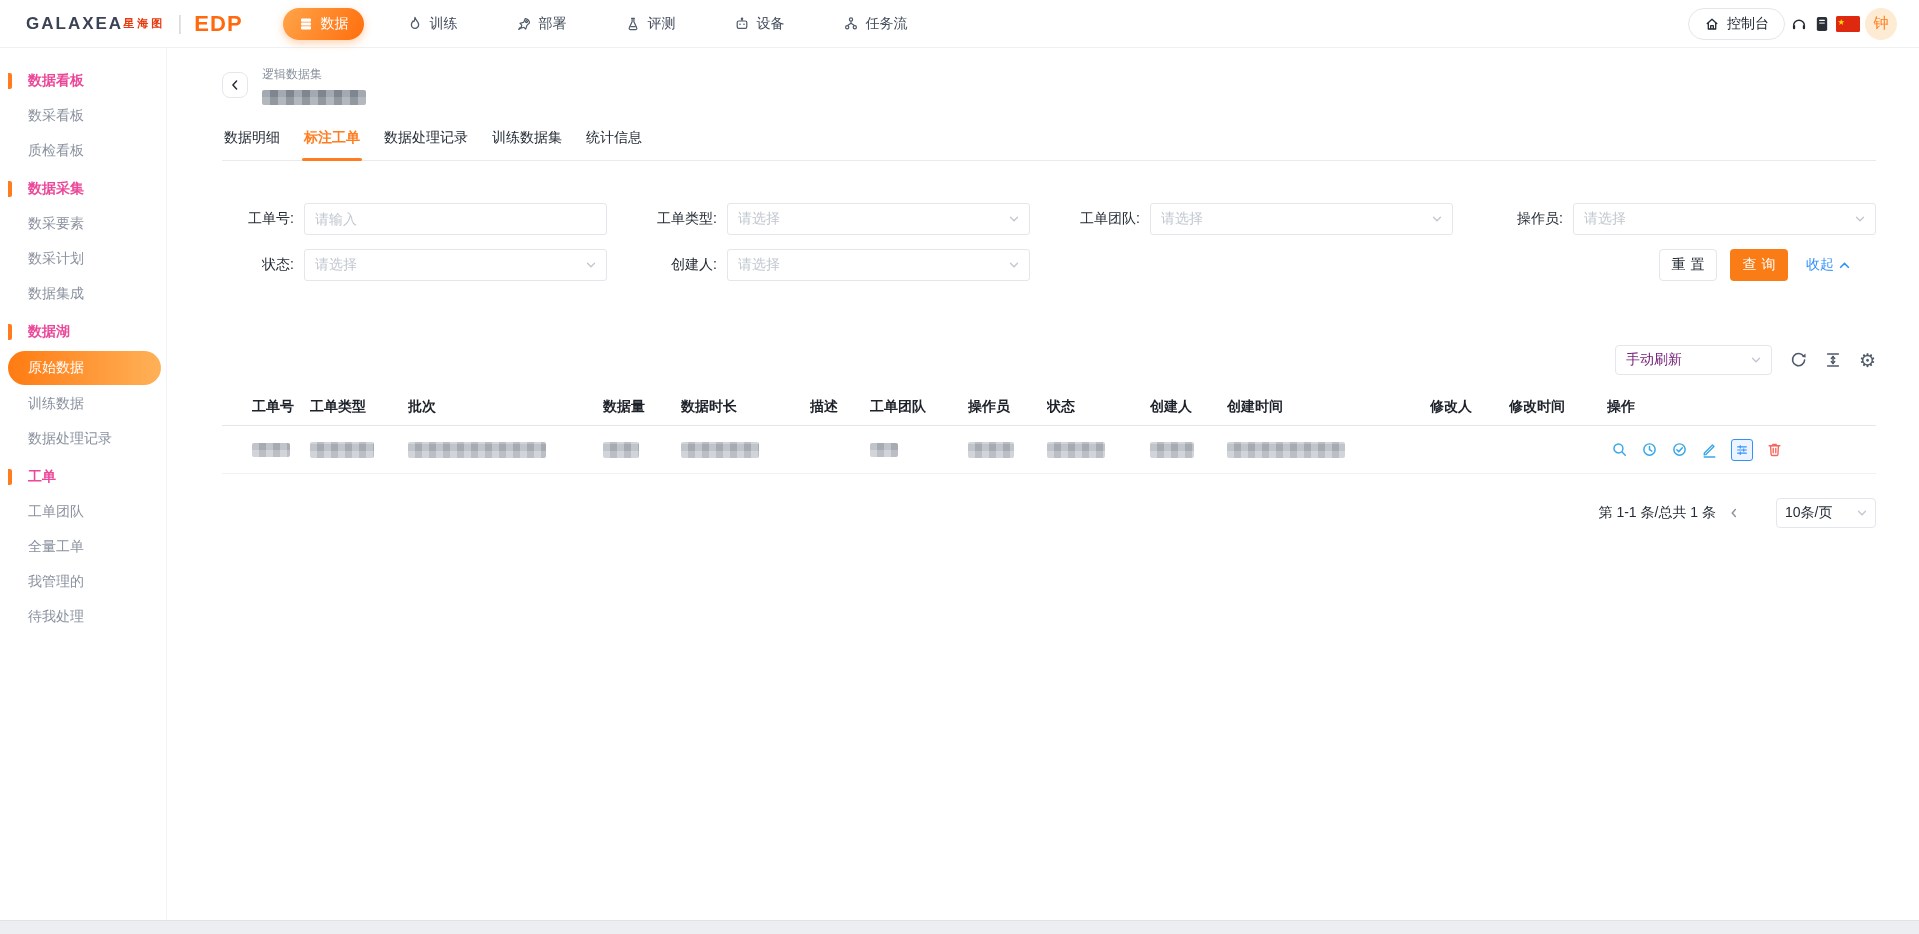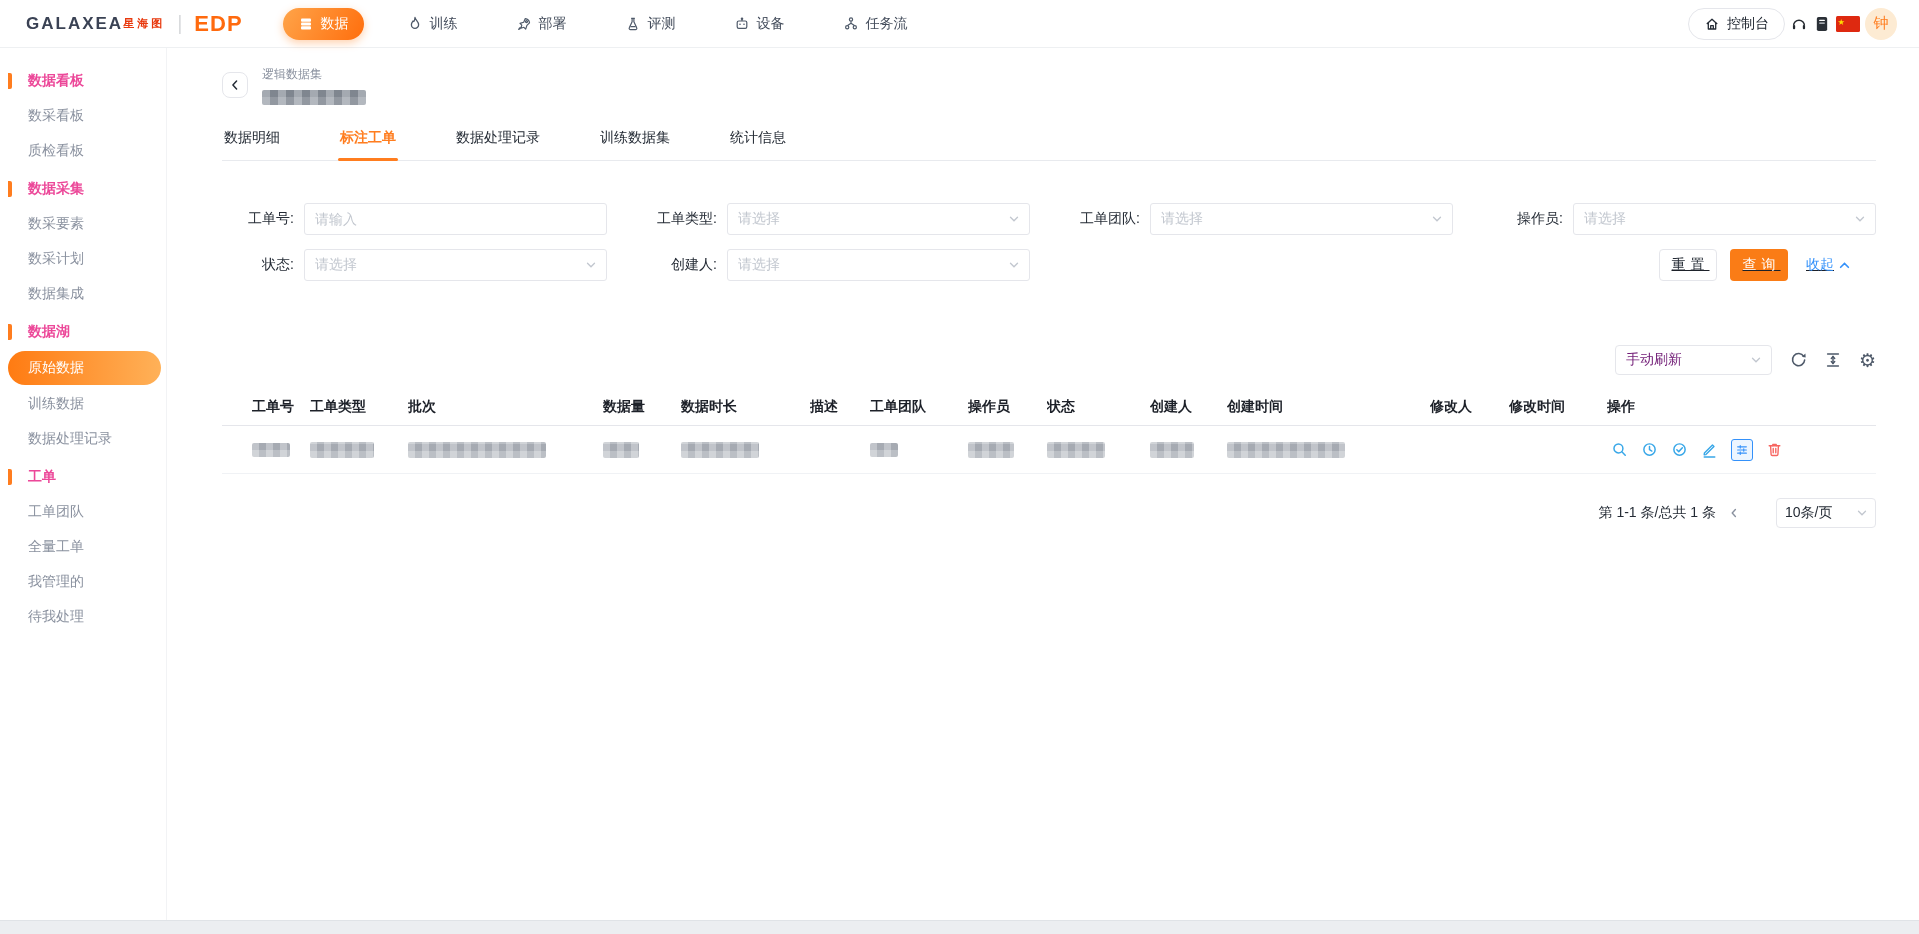--- a/index.html
+++ b/index.html
@@ -39,35 +39,35 @@
 .bc-label { font-size:12px; color:#8a919f; }
 .title-mosaic { width:104px; height:15px; margin-top:7px; }
 .mosaic { border-radius:2px;
   background-image:repeating-linear-gradient(90deg, rgba(255,255,255,.26) 0 7px, rgba(0,0,0,.03) 7px 14px),
                    repeating-linear-gradient(0deg, #c1c5cb 0 7px, #abb0b8 7px 14px); }
 .mosaic.dark {
   background-image:repeating-linear-gradient(90deg, rgba(255,255,255,.25) 0 8px, rgba(0,0,0,.05) 8px 16px),
                    repeating-linear-gradient(0deg, #9aa0a9 0 8px, #868d97 8px 16px); }
 
 
-.tabs { display:flex; gap:56px; margin-top:16px; border-bottom:1px solid #e8eaee; }
+.tabs { display:flex; gap:20px; margin-top:16px; border-bottom:1px solid #e8eaee; }
 .tab { color:#242b35; padding:8px 2px 13px; position:relative; cursor:pointer; white-space:nowrap; }
 .tab.active { color:#ff7d1f; font-weight:bold; }
 .tab.active::after { content:""; position:absolute; left:0; right:0; bottom:-1px; height:3px; background:#ff7d1f; border-radius:2px; }
 
 
 .filters { margin-top:42px; display:grid; grid-template-columns:repeat(4,1fr); column-gap:38px; row-gap:14px; }
 .f-item { display:flex; align-items:center; }
 .f-label { flex:0 0 72px; text-align:right; color:#242b35; margin-right:10px; white-space:nowrap; }
 .f-control { flex:1; height:32px; border:1px solid #e5e6eb; border-radius:3px; background:#fff; display:flex; align-items:center; padding:0 10px; }
 .f-input { border:none; outline:none; width:100%; font-size:14px; color:#242b35; font-family:inherit; }
 .f-input::placeholder { color:#c2c7cf; }
 .f-select { justify-content:space-between; cursor:pointer; }
 .f-placeholder { color:#c2c7cf; }
-.filter-actions { grid-column:3 / 5; display:flex; align-items:center; justify-content:flex-end; gap:13px; padding-right:26px;text-decoration:underline; }
+.filter-actions { grid-column:3 / 5; display:flex; align-items:center; justify-content:flex-end; gap:13px; padding-right:26px; }
 .btn { height:32px; width:58px; border-radius:4px; display:flex; align-items:center; justify-content:center; letter-spacing:5px; padding-left:5px; cursor:pointer; font-size:14px; }
 .btn-reset { border:1px solid #e5e6eb; background:#fff; color:#242b35; }
 .btn-search { border:none; background:#fa7c16; color:#fff; }
 .collapse-link { color:#3491fa; display:flex; align-items:center; gap:5px; cursor:pointer; margin-left:5px; }
 
 
 .list-toolbar { margin-top:64px; display:flex; justify-content:flex-end; align-items:center; gap:17px; }
 .refresh-select { width:157px; height:30px; border:1px solid #e5e6eb; border-radius:4px; display:flex; justify-content:space-between; align-items:center; padding:0 10px; color:#701a75; cursor:pointer; }
 .tool-icon { display:flex; align-items:center; cursor:pointer; color:#4e5969; }
 .gear-glyph { font-size:19px; line-height:1; color:#4e5969; }

